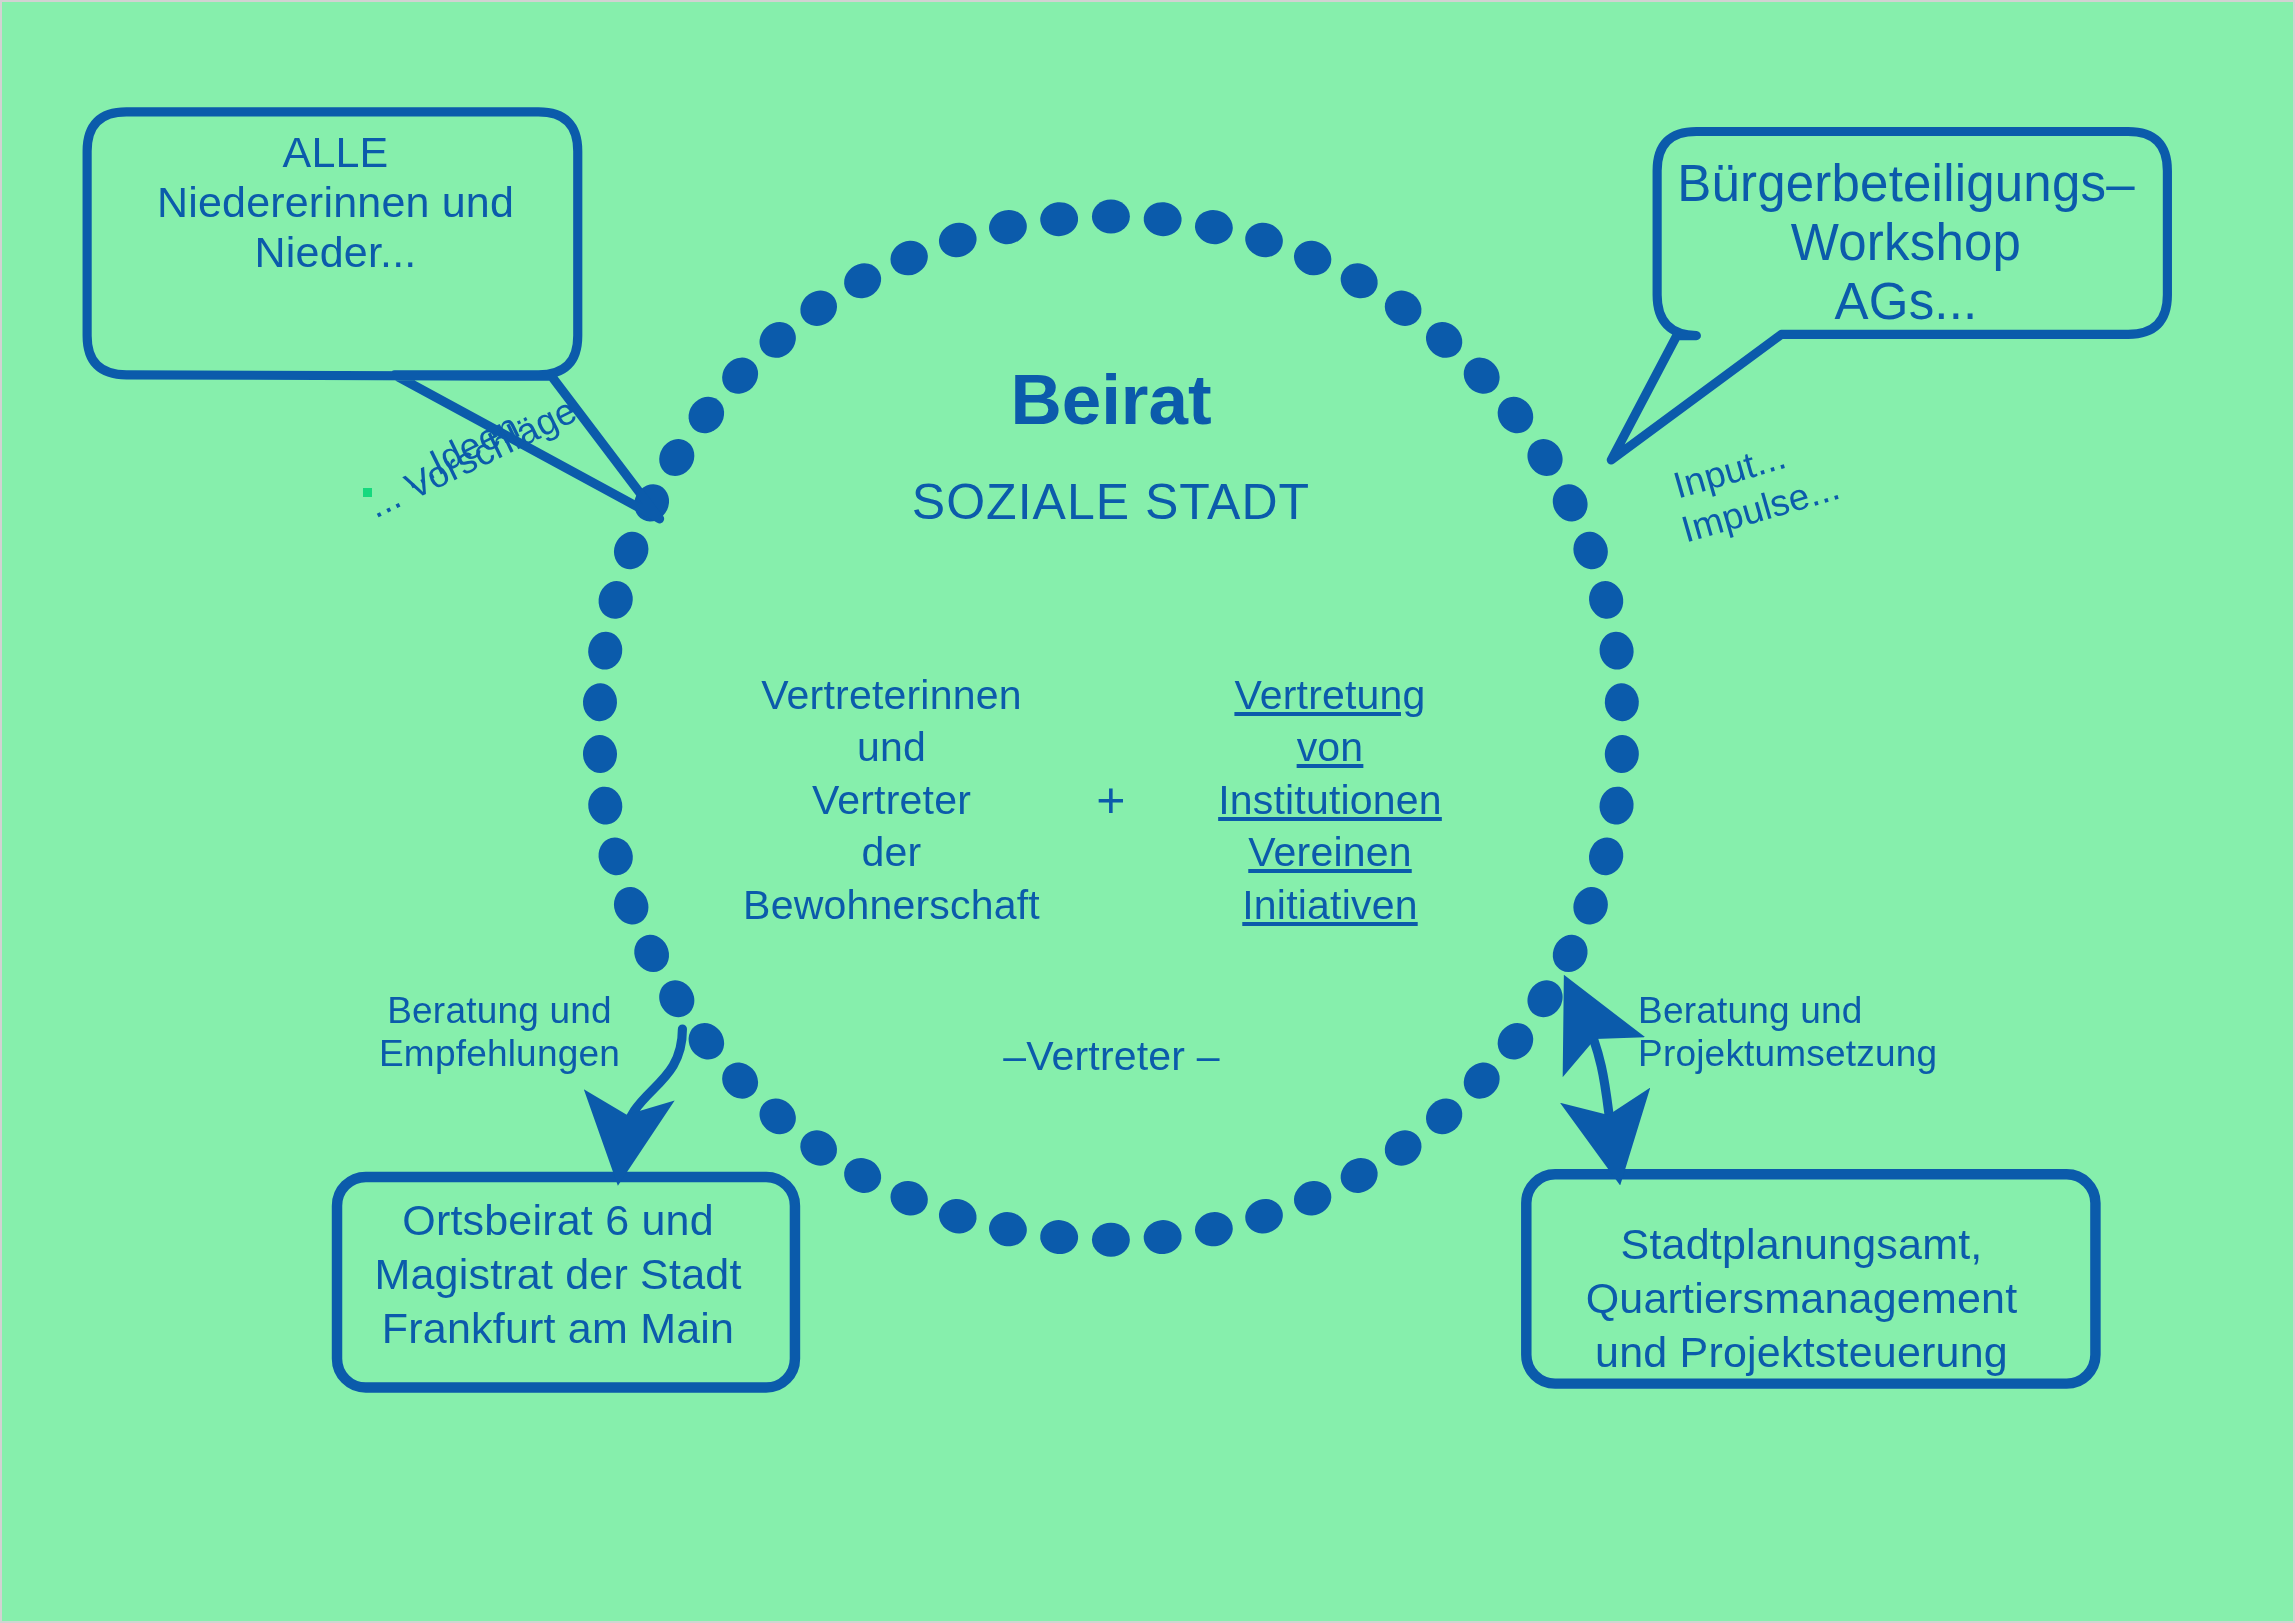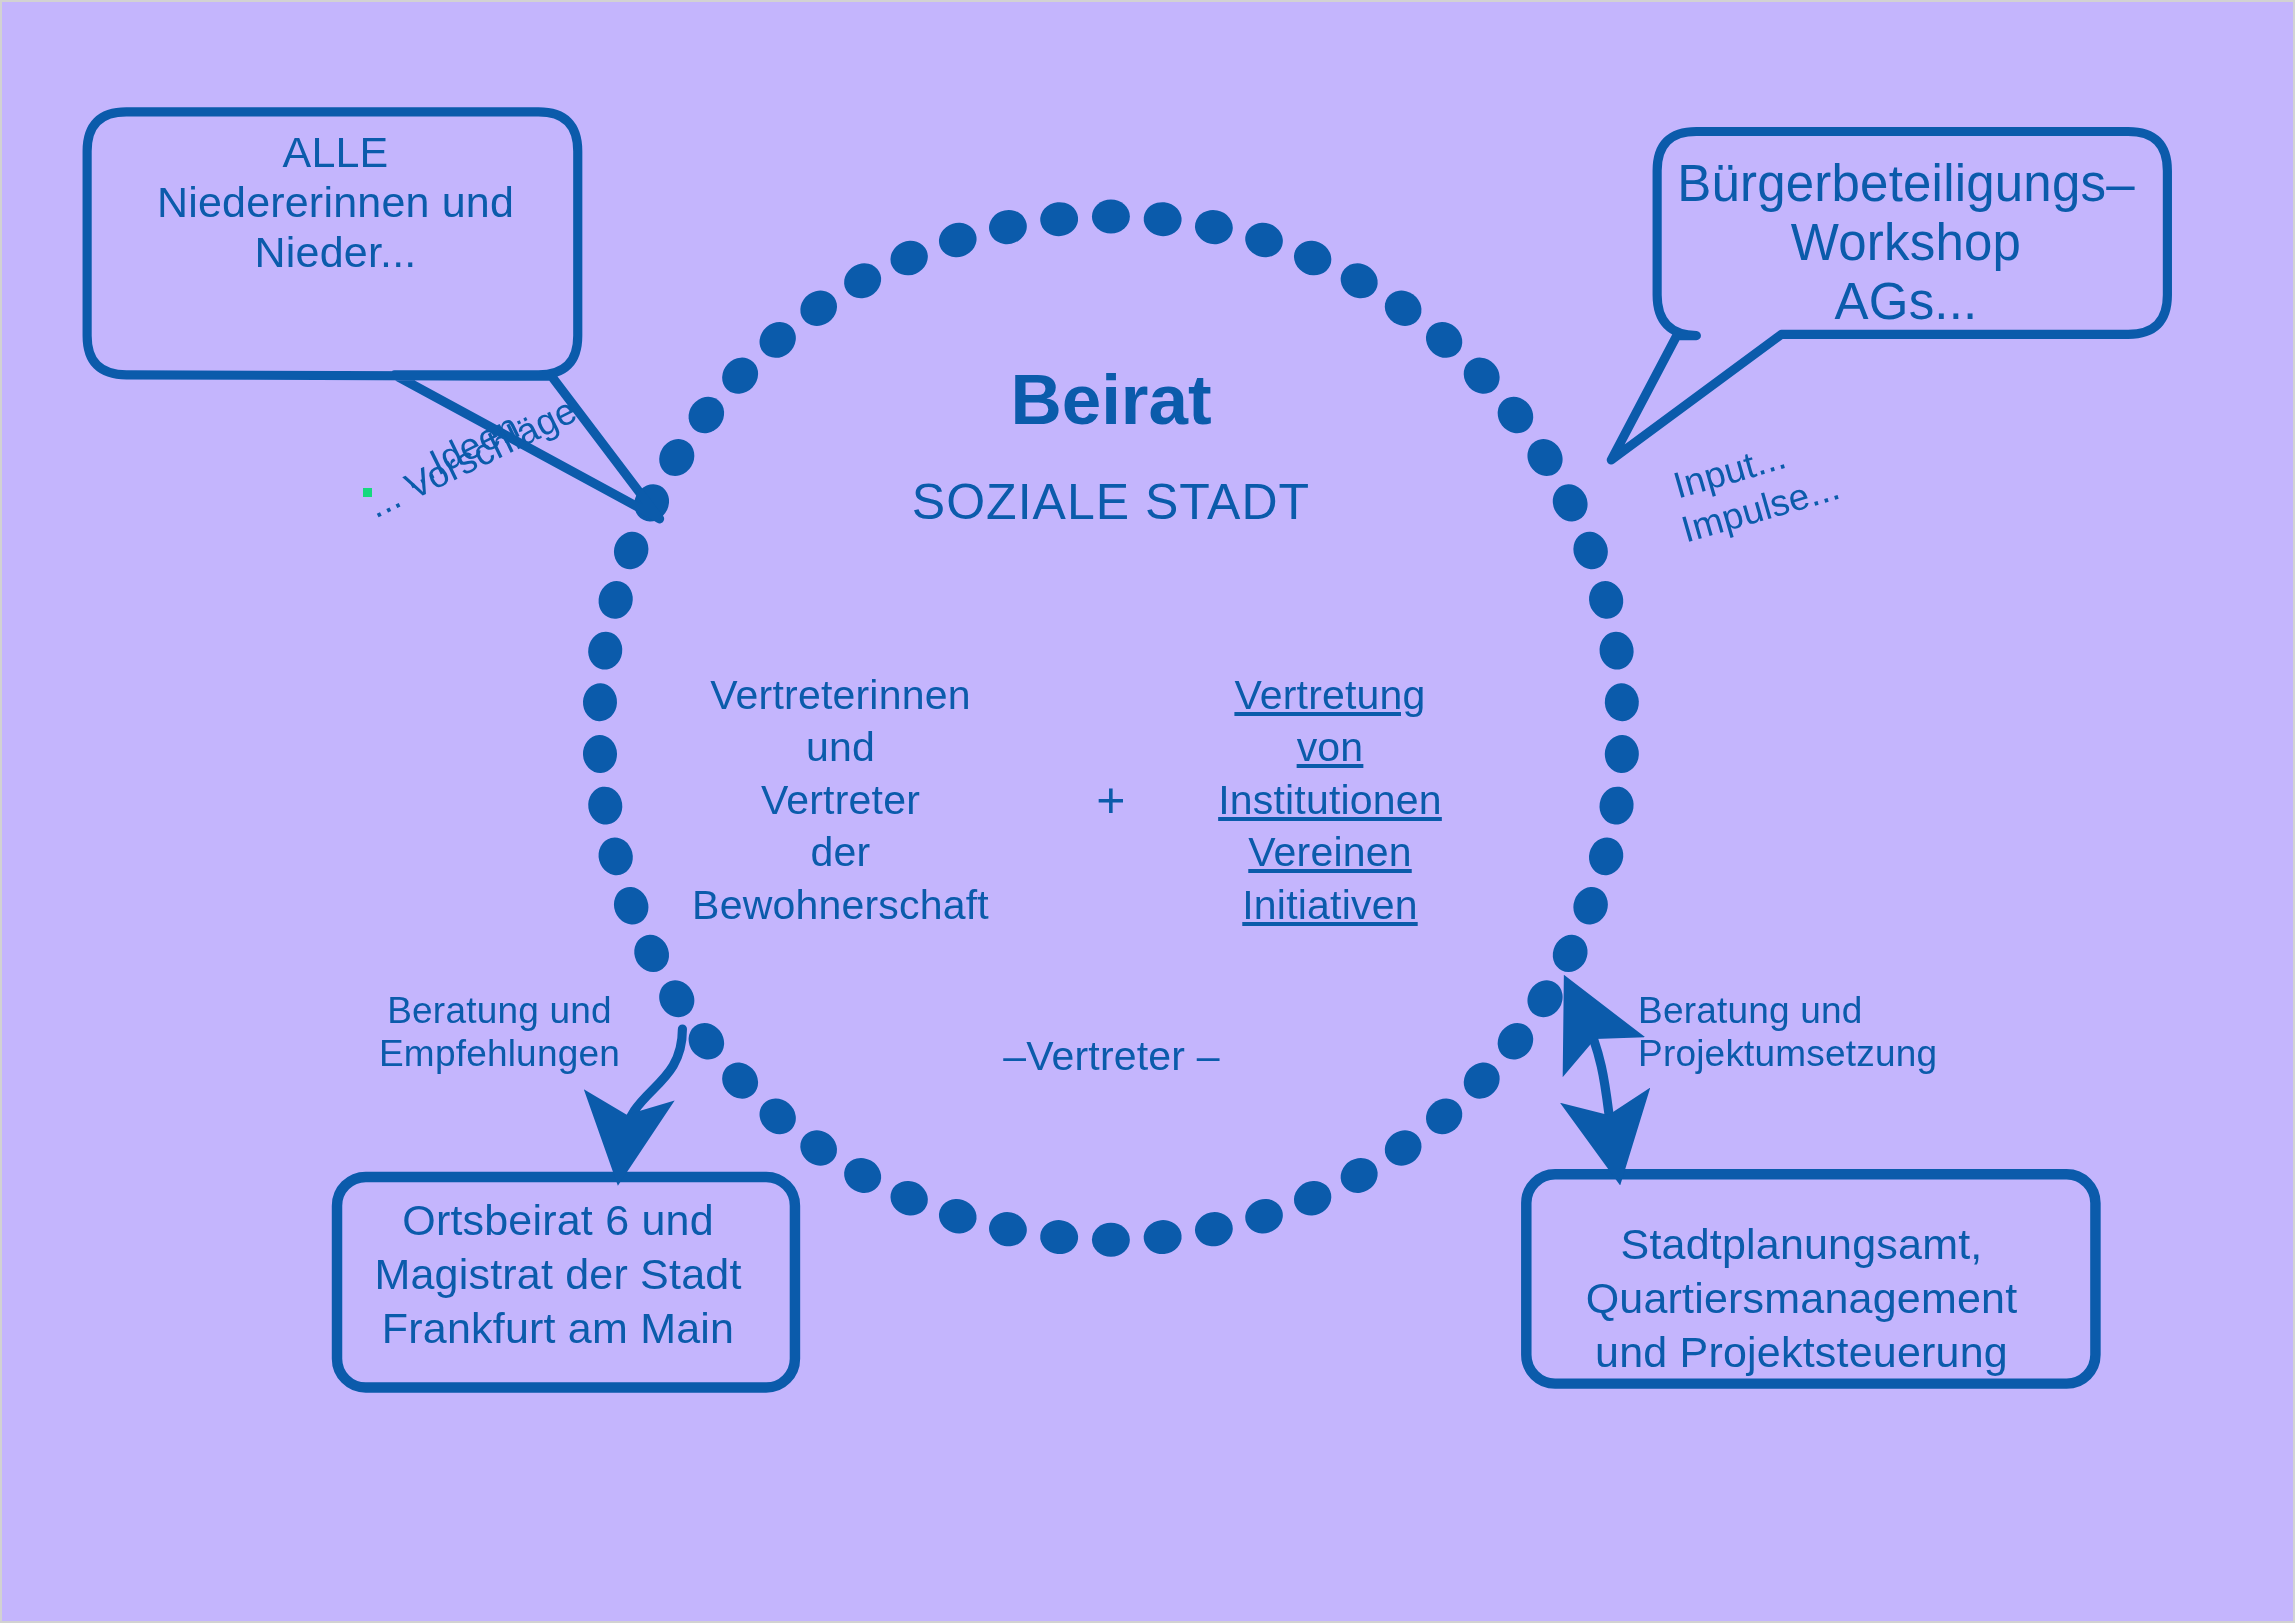--- a/index.html
+++ b/index.html
@@ -5,21 +5,21 @@
 <style>
   html, body {
     margin: 0;
     padding: 0;
     background: #d6d6d6;
   }
   #stage {
     position: relative;
     width: 2295px;
     height: 1623px;
-    background: #c4b5fd;
+    background: #86efac;
     border: 2.6px solid #d2d2d2;
     box-sizing: border-box;
     overflow: hidden;
     font-family: "Liberation Sans", sans-serif;
     color: #0b5bab;
   }
   #vector {
     position: absolute;
     left: 0; top: 0;
     width: 2295px;
@@ -58,21 +58,21 @@
     font-size: 50px;
     letter-spacing: 1px;
   }
   #circle-sub2 {
     left: 782px; top: 543px; width: 654px;
     font-size: 50px;
   }
 
   
   #col-left {
-    left: 675px; top: 667px; width: 327px;
+    left: 726px; top: 667px; width: 327px;
     font-size: 41px;
     line-height: 1.28;
   }
   #col-plus {
     left: 1060px; top: 769px; width: 98px;
     font-size: 50px;
   }
   #col-right {
     left: 1184px; top: 667px; width: 288px;
     font-size: 41px;

